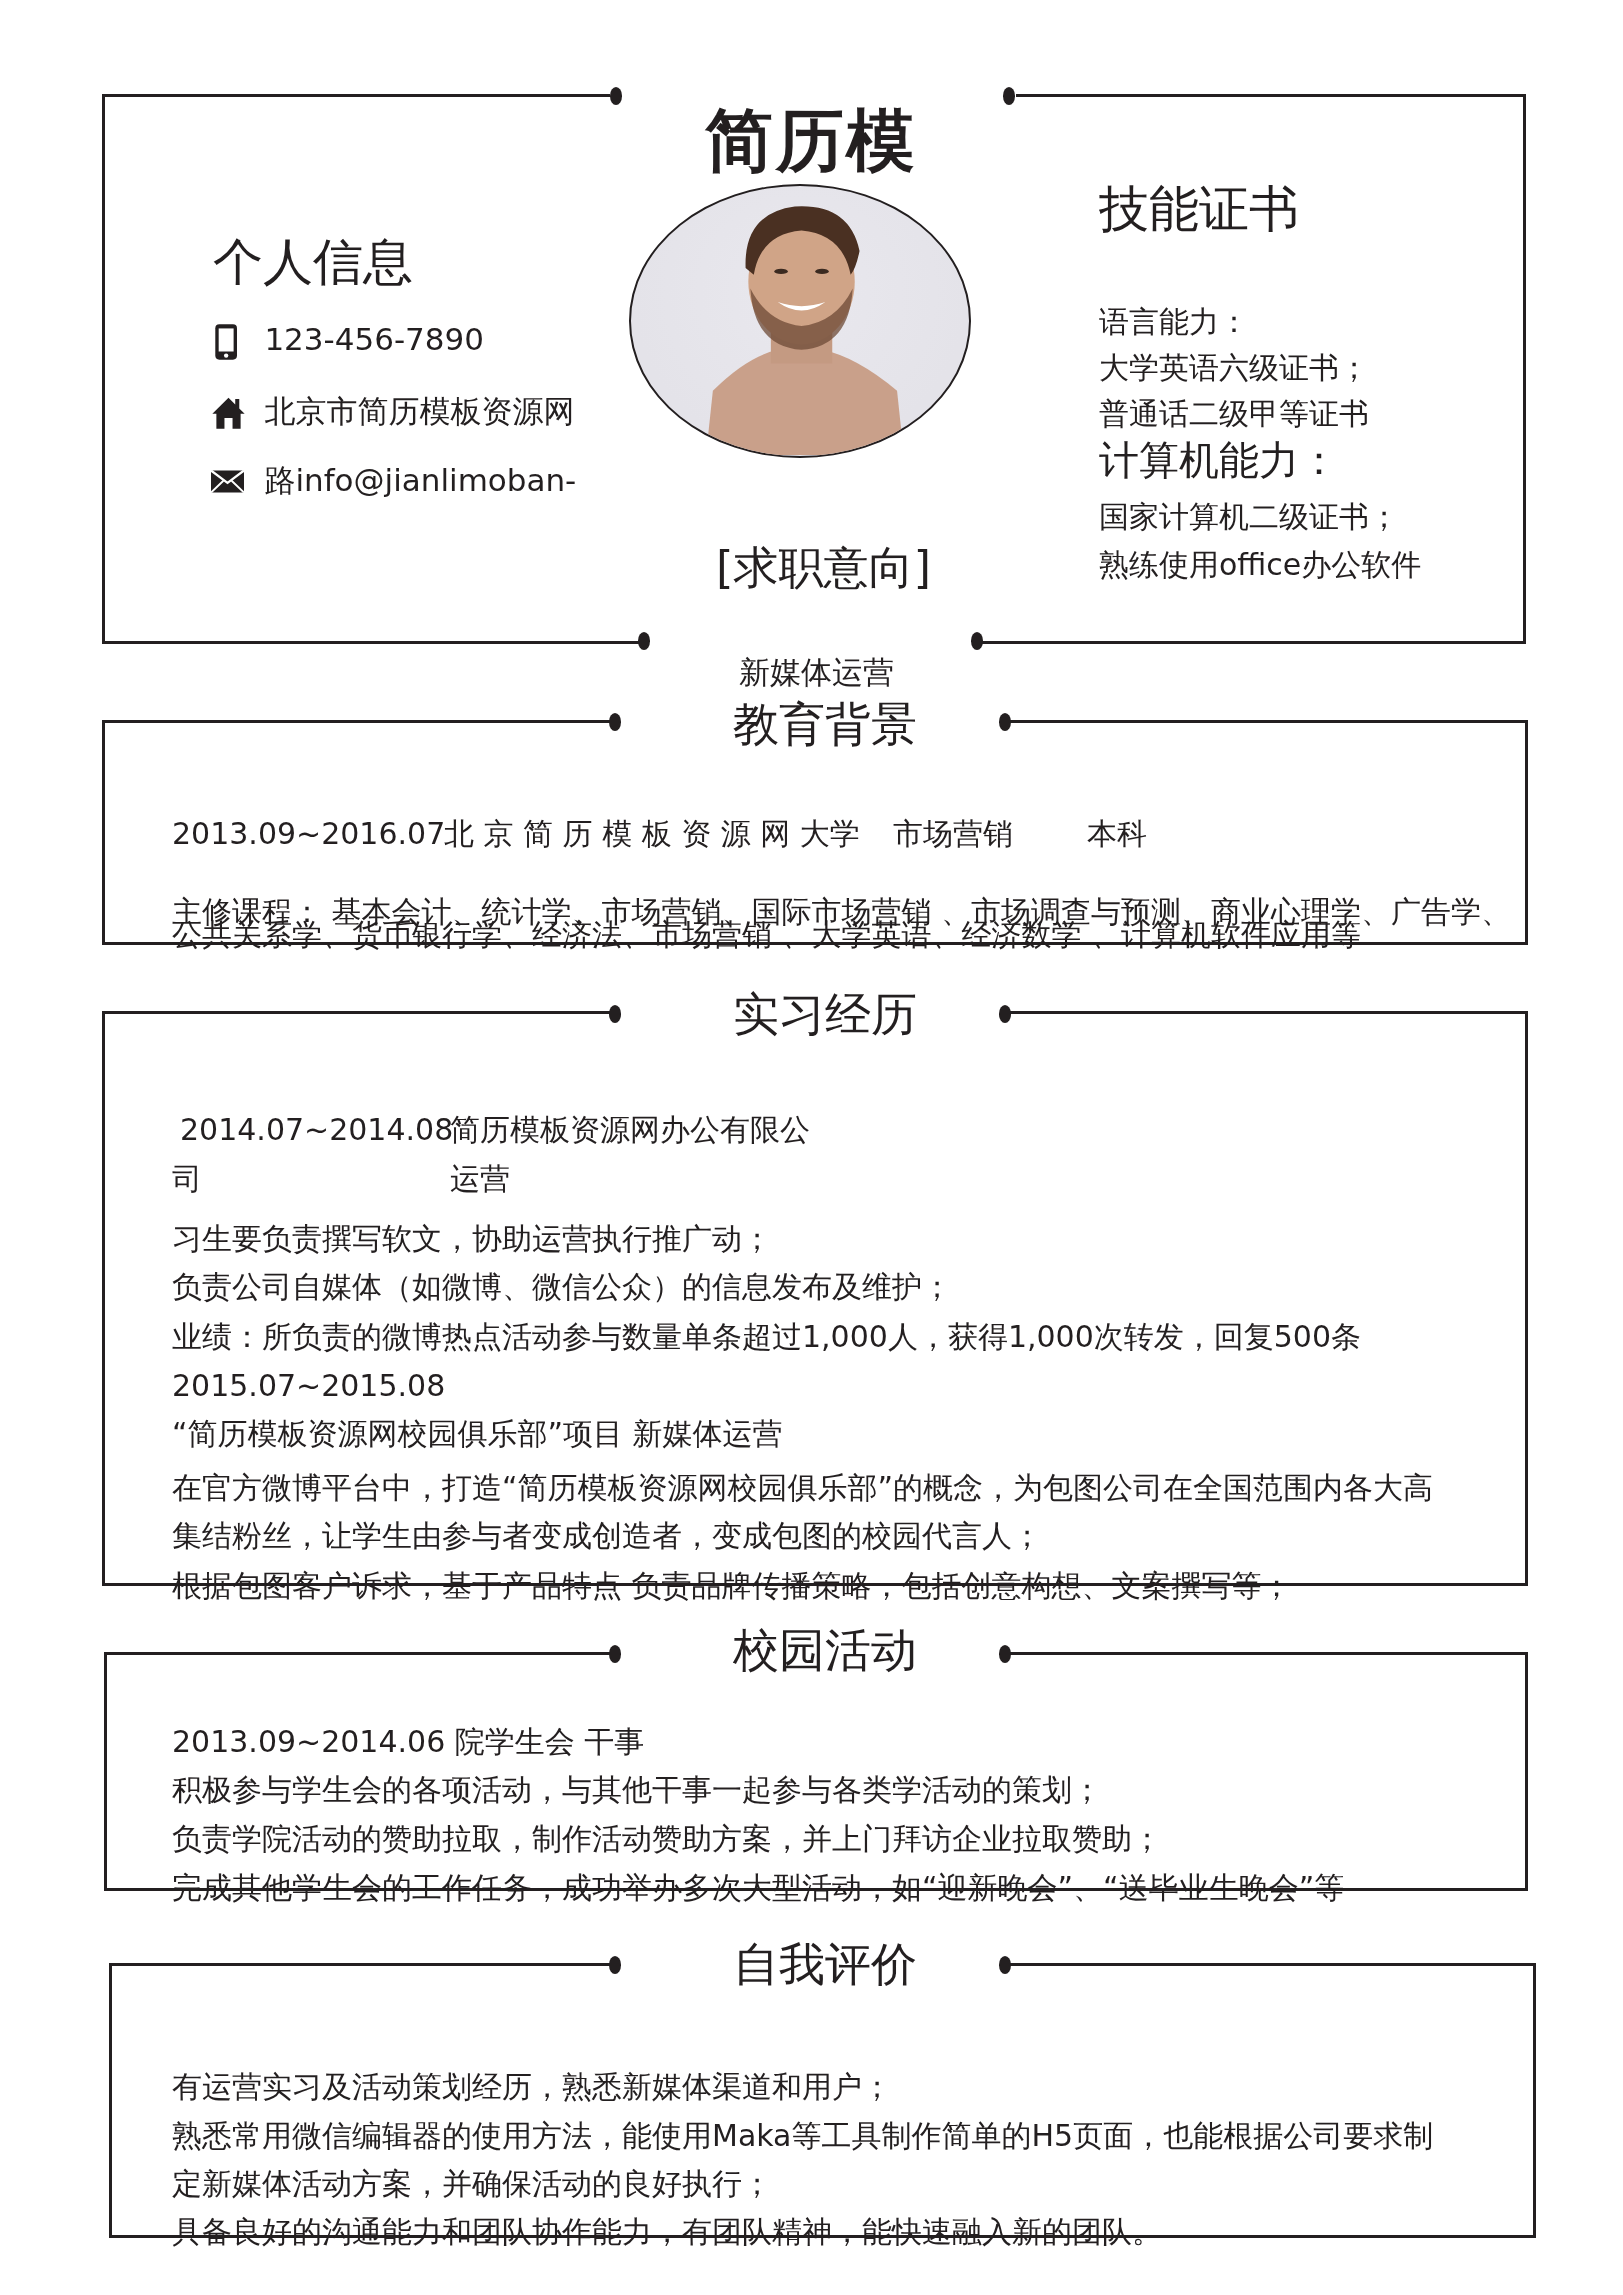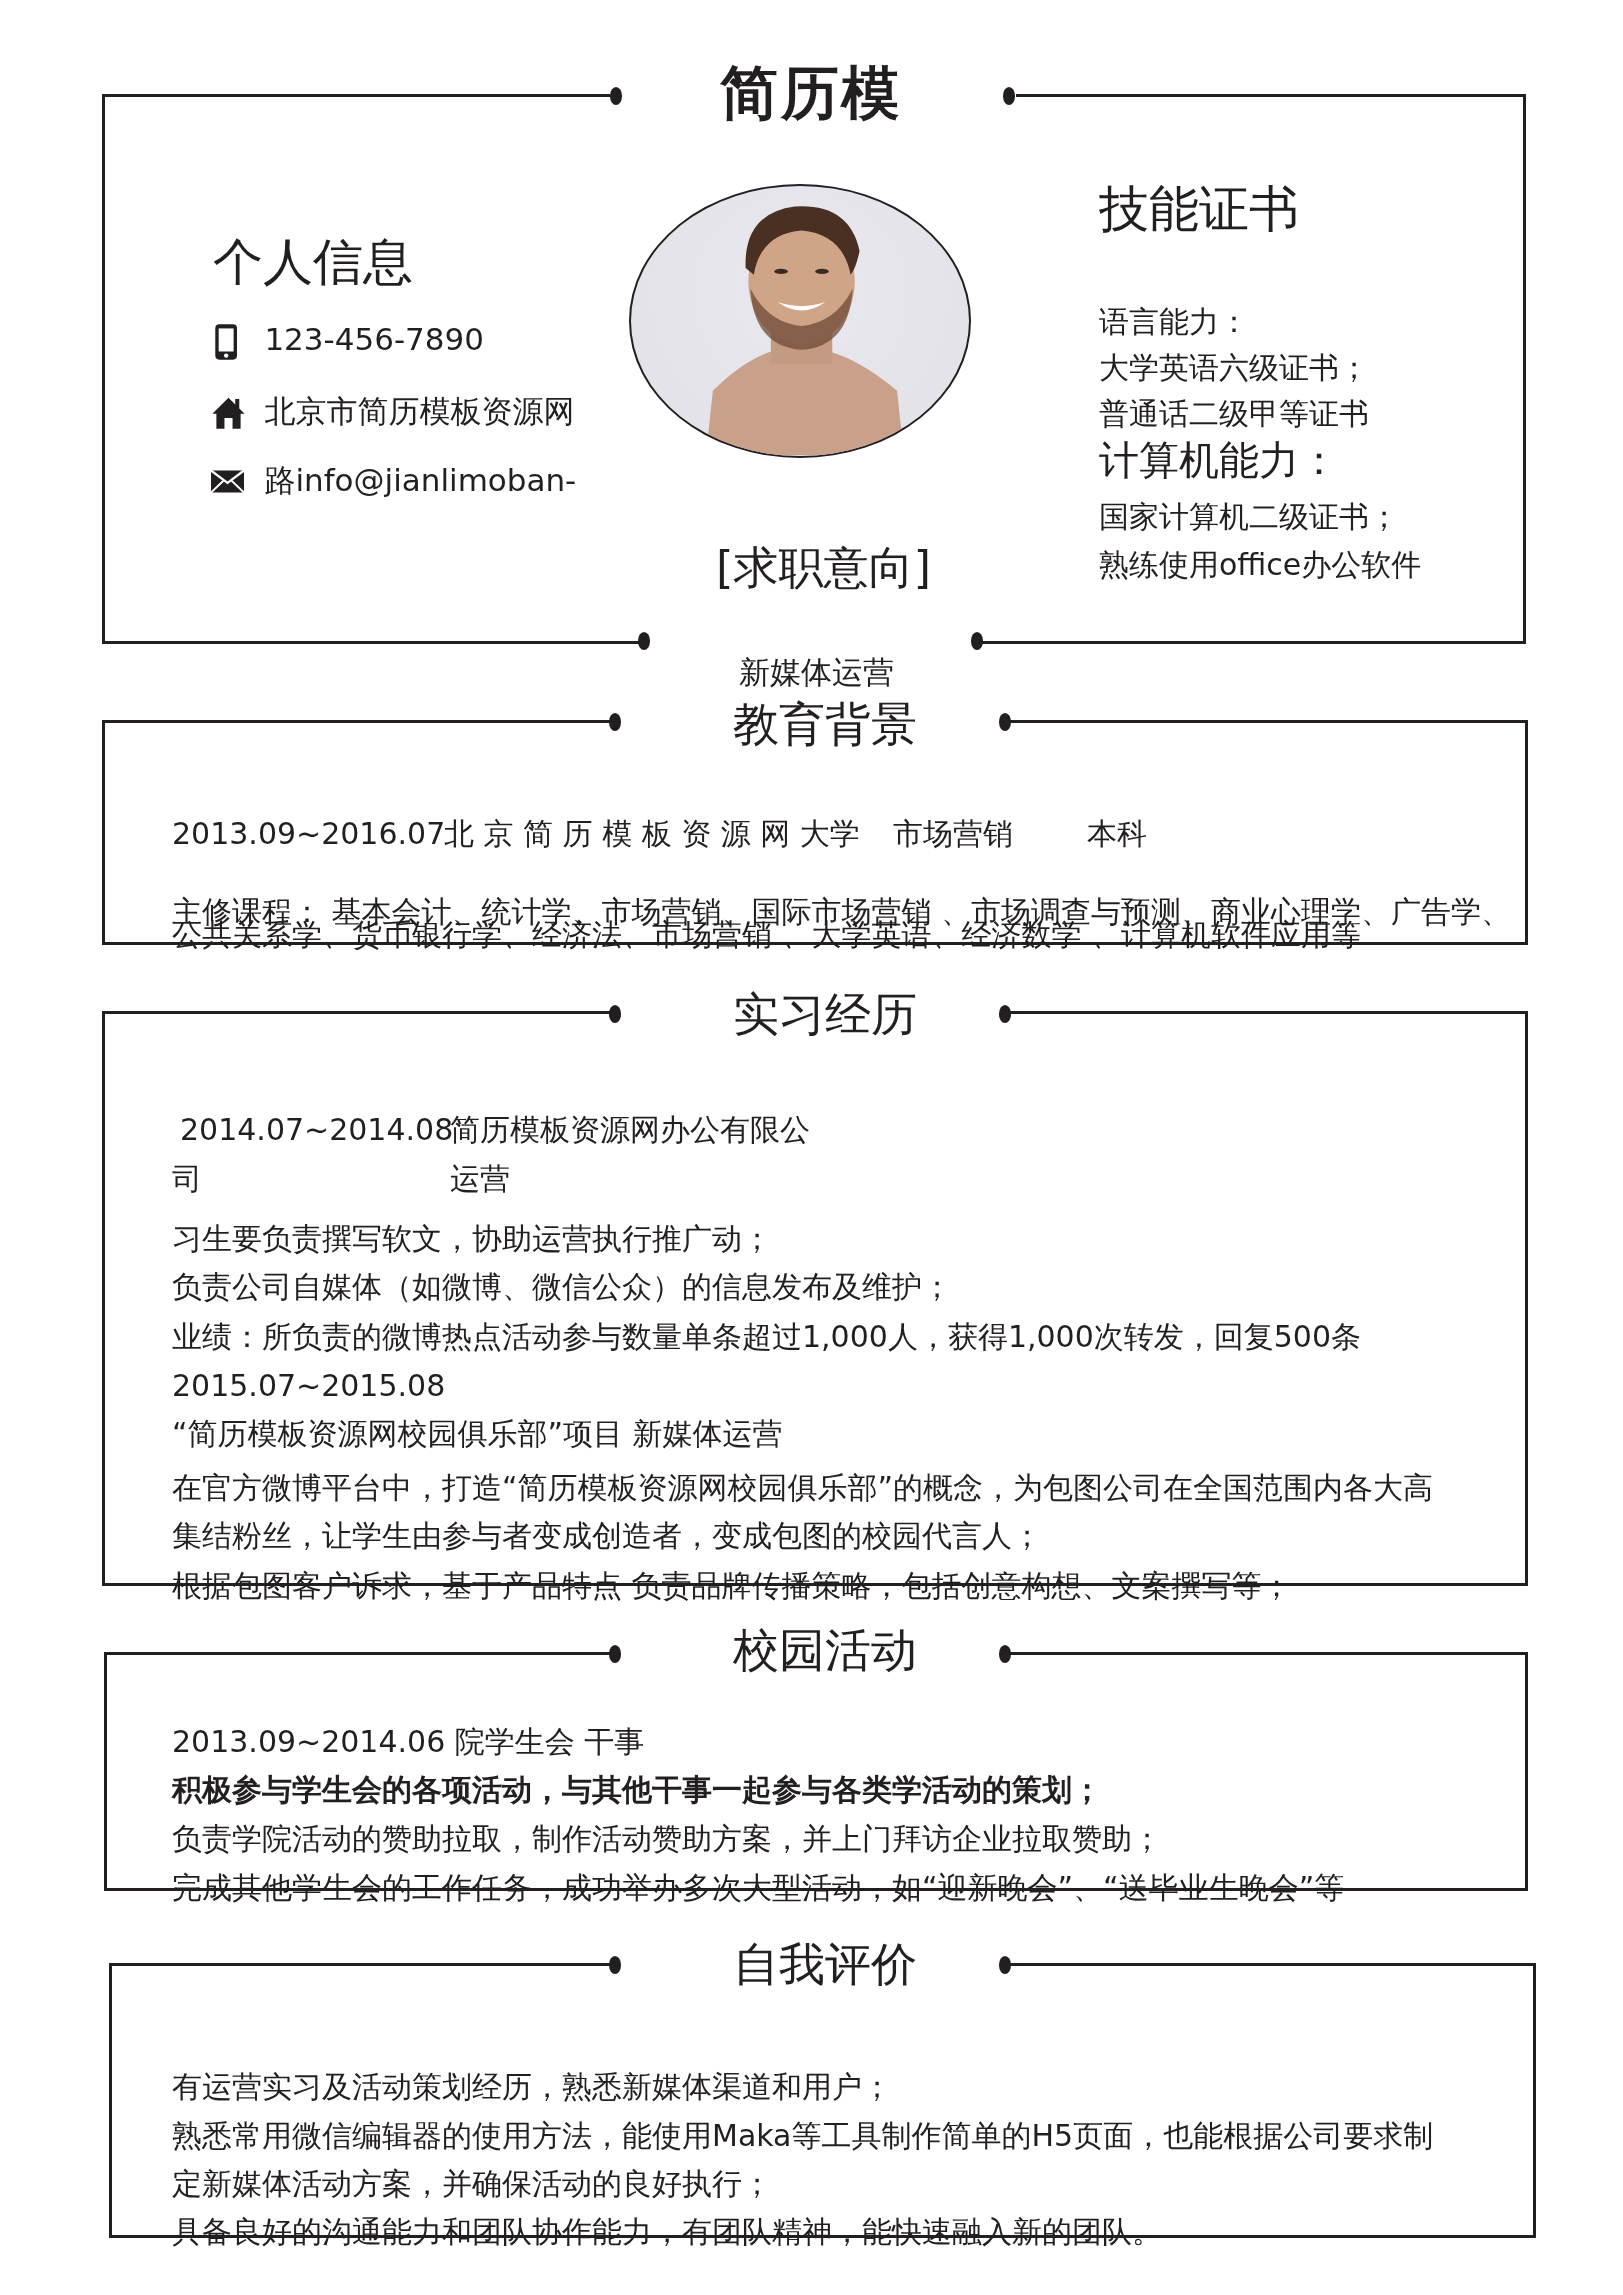--- a/index.html
+++ b/index.html
@@ -2,21 +2,21 @@
 <html style="font-size:11px"><head>
 <meta charset="utf-8">
 <style>
   html, body { margin: 0; padding: 0; background: #ffffff; }
   body { width: 1623px; height: 2295px; position: relative; overflow: hidden;
          font-family: "DejaVu Sans", "Liberation Sans", sans-serif; color: #231f20; }
   .box { position: absolute; border: 3.4px solid #231f20; box-sizing: border-box; background: transparent; }
   .gap { position: absolute; background: #ffffff; }
   .dot { position: absolute; width: 12.3px; height: 17.7px; border-radius: 50%; background: #231f20; }
   .sec-title { position: absolute; font-size: 46px; line-height: 55px; text-align: center; white-space: nowrap; color: #231f20; }
-  .main-title { position: absolute; font-size: 58px; font-weight: bold; line-height: 102px; text-align: center; white-space: nowrap; letter-spacing: 2.7px; }
+  .main-title { position: absolute; font-size: 68px; font-weight: bold; line-height: 102px; text-align: center; white-space: nowrap; letter-spacing: 2.7px; margin-top: 48px; }
   .txt { position: absolute; font-size: 30px; line-height: 48px; white-space: nowrap; color: #231f20; margin-top: 43px; }
   .h2 { position: absolute; font-size: 50px; line-height: 61px; white-space: nowrap; }
   .photo { position: absolute; left: 629px; top: 184px; width: 342px; height: 274px; border: 2.7px solid #231f20; border-radius: 50%;
            background: radial-gradient(ellipse at 50% 40%, #e9e8ee 0%, #e4e3e9 70%); overflow: hidden; box-sizing: border-box; }
   .contact-row { position: absolute; left: 211px; display: flex; align-items: center; gap: 20.4px; font-size: 31px; line-height: 41px; white-space: nowrap; }
   .icon { width: 33px; height: 33px; display: inline-block; }
   .clip { position: absolute; overflow: hidden; }
 </style>
 </head>
 <body>
@@ -130,21 +130,21 @@
   <div class="txt" style="left:0; top:0;">根据分析用户使用习惯、情感及体验感受，结合产品特点撰写传播策划方案</div>
 </div>
 
 <div class="box" style="left:104px; top:1652px; width:1424px; height:239px;"></div>
 <div class="gap" style="left:617px; top:1648px; width:388px; height:11px;"></div>
 <div class="dot" style="left:609px; top:1645px;"></div>
 <div class="dot" style="left:999px; top:1645px;"></div>
 <div class="sec-title" style="left:682px; top:1623px; width:286px;">校园活动</div>
 
 <div class="txt" style="left:172px; top:1675px;">2013.09~2014.06  院学生会    干事</div>
-<div class="txt" style="left:172px; top:1723px;font-weight:bold;">积极参与学生会的各项活动，与其他干事一起参与各类学活动的策划；</div>
+<div class="txt" style="left:172px; top:1723px;">积极参与学生会的各项活动，与其他干事一起参与各类学活动的策划；</div>
 <div class="txt" style="left:172px; top:1772px;">负责学院活动的赞助拉取，制作活动赞助方案，并上门拜访企业拉取赞助；</div>
 <div class="txt" style="left:172px; top:1821px;">完成其他学生会的工作任务，成功举办多次大型活动，如“迎新晚会”、“送毕业生晚会”等</div>
 
 <div class="box" style="left:109px; top:1963px; width:1427px; height:275px;"></div>
 <div class="gap" style="left:617px; top:1959px; width:388px; height:11px;"></div>
 <div class="dot" style="left:609px; top:1956px;"></div>
 <div class="dot" style="left:999px; top:1956px;"></div>
 <div class="sec-title" style="left:682px; top:1937px; width:286px;">自我评价</div>
 
 <div class="txt" style="left:172px; top:2020px;">有运营实习及活动策划经历，熟悉新媒体渠道和用户；</div>

